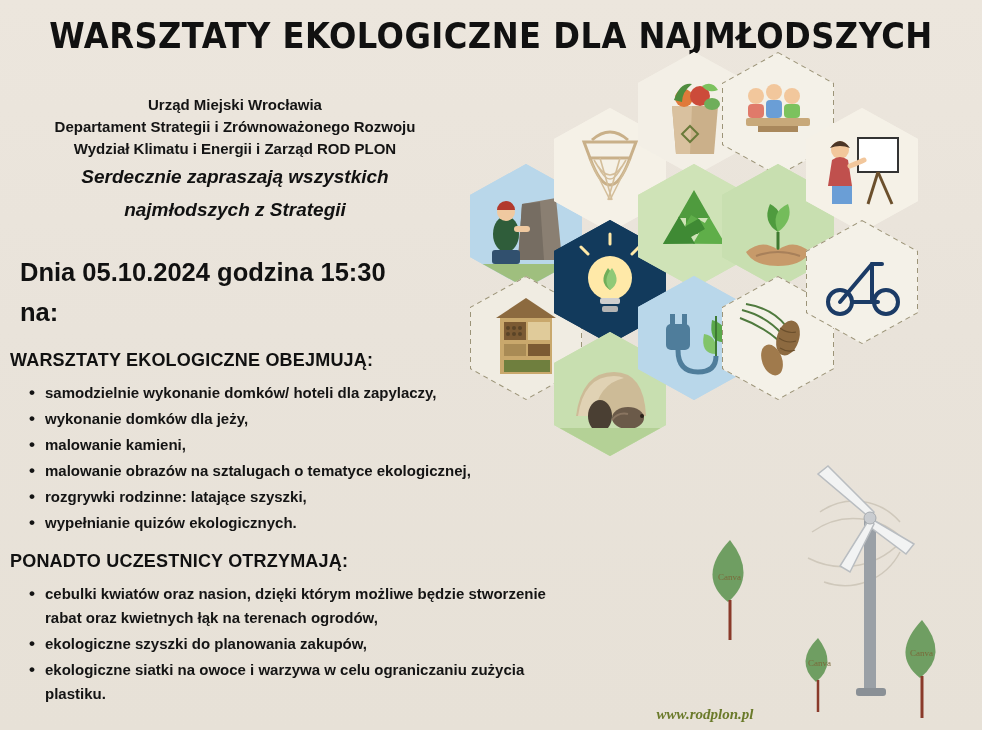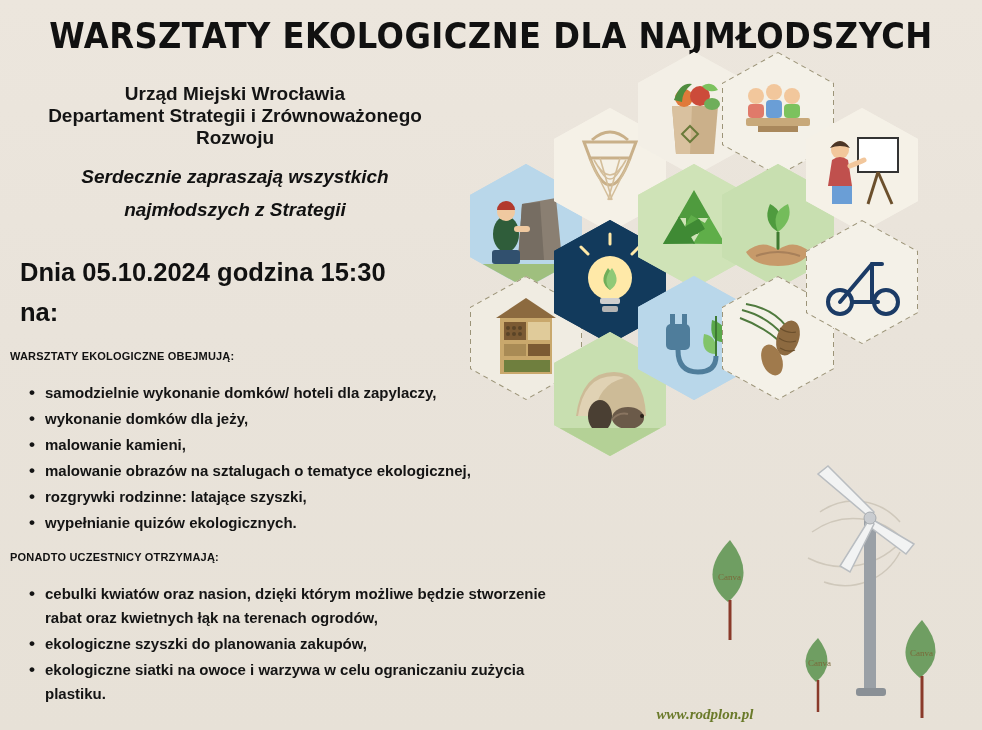--- a/index.html
+++ b/index.html
@@ -37,25 +37,25 @@
     letter-spacing: 0.5px;
     color: #111;
     transform: scaleX(0.92);
     transform-origin: center top;
     white-space: nowrap;
   }
 
   
   .org {
     position: absolute;
-    top: 83px;
+    top: 94px;
     left: 20px;
     width: 430px;
     text-align: center;
-    font-size: 19px;
+    font-size: 15px;
     font-weight: 700;
     line-height: 22px;
     color: #141414;
   }
 
   .invite {
     position: absolute;
     top: 160px;
     left: 20px;
     width: 430px;
@@ -75,21 +75,21 @@
     font-size: 25.5px;
     font-weight: 700;
     line-height: 40px;
     color: #111;
   }
 
   
   .section-head {
     position: absolute;
     left: 10px;
-    font-size: 11px;
+    font-size: 18px;
     font-weight: 700;
     letter-spacing: 0.2px;
     color: #111;
   }
   #head-workshops { top: 350px; }
   #head-extra { top: 551px; }
 
   ul.bullets {
     position: absolute;
     left: 10px;
@@ -174,20 +174,21 @@
 </head>
 <body>
 
 <div id="poster">
 
   <div class="title">WARSZTATY EKOLOGICZNE DLA NAJMŁODSZYCH</div>
 
   <div class="org">
     <div>Urząd Miejski Wrocławia</div>
     <div>Departament Strategii i Zrównoważonego Rozwoju</div>
+    <div>Wydział Klimatu i Energii  i Zarząd ROD PLON</div>
   </div>
 
   <div class="invite">
     <div>Serdecznie zapraszają wszystkich</div>
     <div>najmłodszych z Strategii</div>
   </div>
 
   <div class="datetime">
     <div>Dnia 05.10.2024 godzina 15:30</div>
     <div>na:</div>

